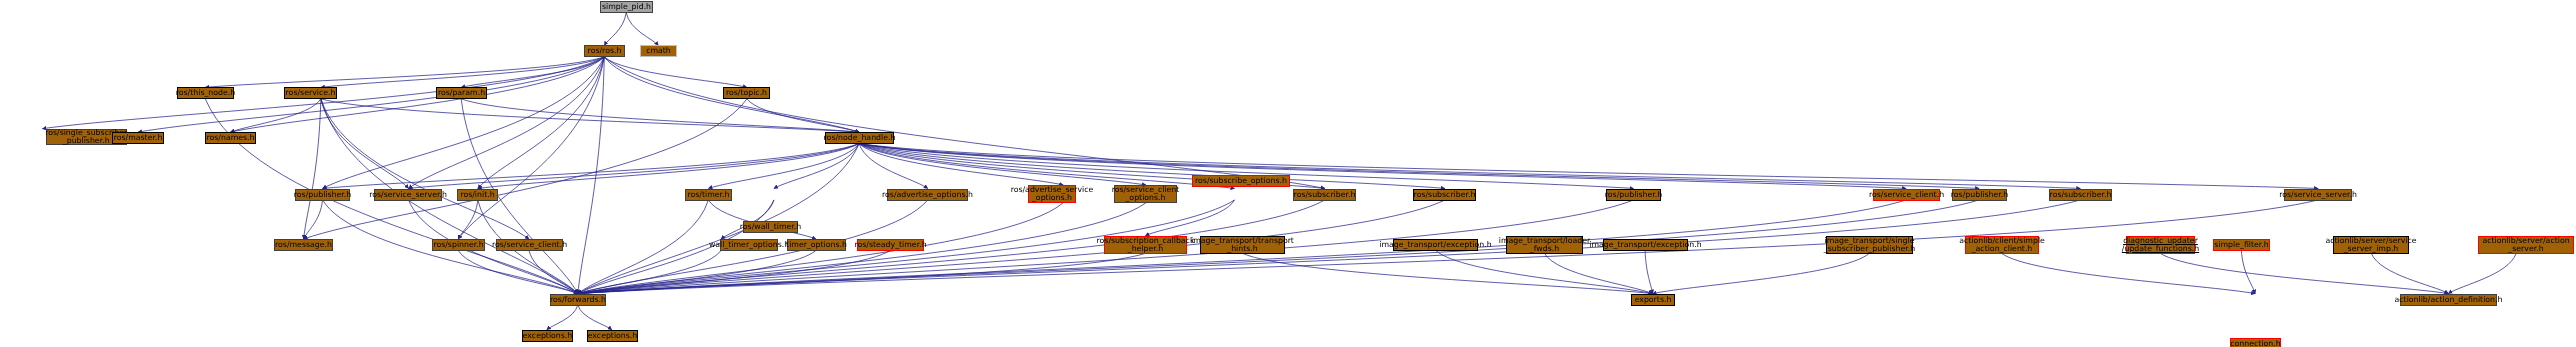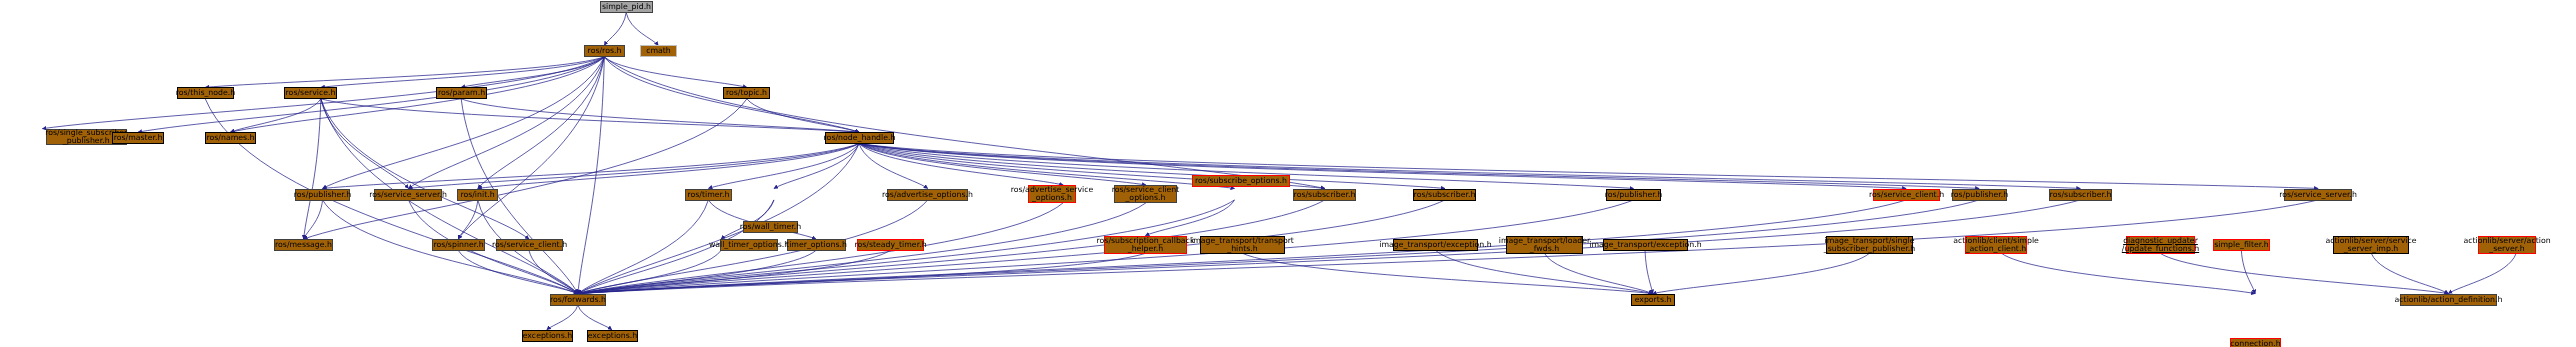--- a/index.html
+++ b/index.html
@@ -151,28 +151,28 @@
       <div class="node red" style="left: 1104px; top: 236px; width: 83px; height: 18px;">ros/subscription_callback
 _helper.h</div>
       <div class="node " style="left: 1200px; top: 236px; width: 85px; height: 18px;">image_transport/transport
 _hints.h</div>
       <div class="node " style="left: 1393px; top: 239px; width: 85px; height: 11.5px;">image_transport/exception.h</div>
       <div class="node " style="left: 1506px; top: 236px; width: 77px; height: 18px;">image_transport/loader
 _fwds.h</div>
       <div class="node " style="left: 1603px; top: 239px; width: 85px; height: 11.5px;">image_transport/exception.h</div>
       <div class="node " style="left: 1826px; top: 236px; width: 87px; height: 18px;">image_transport/single
 _subscriber_publisher.h</div>
-      <div class="node red" style="left: 1965px; top: 236px; width: 62px; height: 18px;">actionlib/client/simple
+      <div class="node red" style="left: 1965px; top: 236px; width: 74px; height: 18px;">actionlib/client/simple
 _action_client.h</div>
       <div class="node red" style="left: 2126px; top: 236px; width: 69px; height: 18px; text-decoration: underline;">diagnostic_updater
 /update_functions.h</div>
       <div class="node red" style="left: 2213px; top: 239px; width: 57px; height: 11.5px;">simple_filter.h</div>
       <div class="node " style="left: 2333px; top: 236px; width: 76px; height: 18px;">actionlib/server/service
 _server_imp.h</div>
-      <div class="node red" style="left: 2478px; top: 236px; width: 58px; height: 18px;">actionlib/server/action
+      <div class="node red" style="left: 2478px; top: 236px; width: 96px; height: 18px;">actionlib/server/action
 _server.h</div>
       <div class="node grey" style="left: 550px; top: 294px; width: 56px; height: 11.5px;">ros/forwards.h</div>
       <div class="node " style="left: 1631px; top: 294px; width: 44px; height: 11.5px;">exports.h</div>
       <div class="node red" style="left: 2230px; top: 294px; width: 51px; height: 11.5px; margin-top: 44px;">connection.h</div>
       <div class="node grey" style="left: 2400px; top: 294px; width: 97px; height: 11.5px;">actionlib/action_definition.h</div>
       <div class="node " style="left: 522px; top: 330px; width: 51px; height: 11.5px;">exceptions.h</div>
       <div class="node " style="left: 587px; top: 330px; width: 51px; height: 11.5px;">exceptions.h</div>
     </div>
 </div>
 

